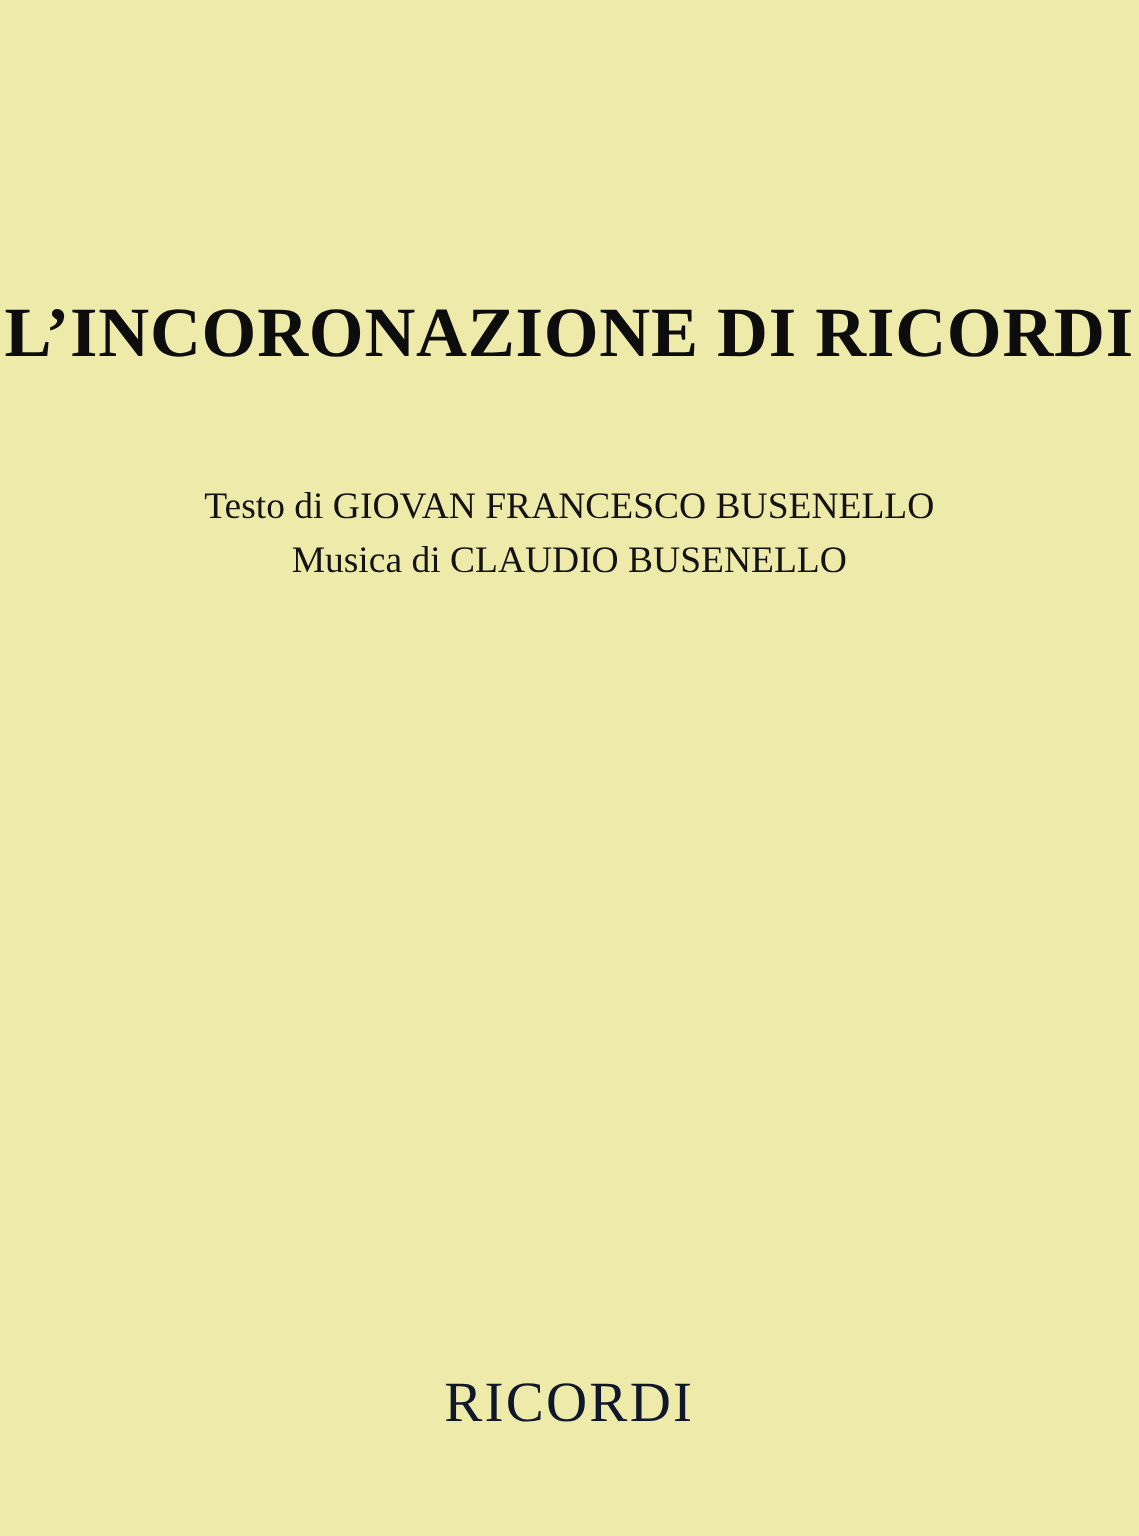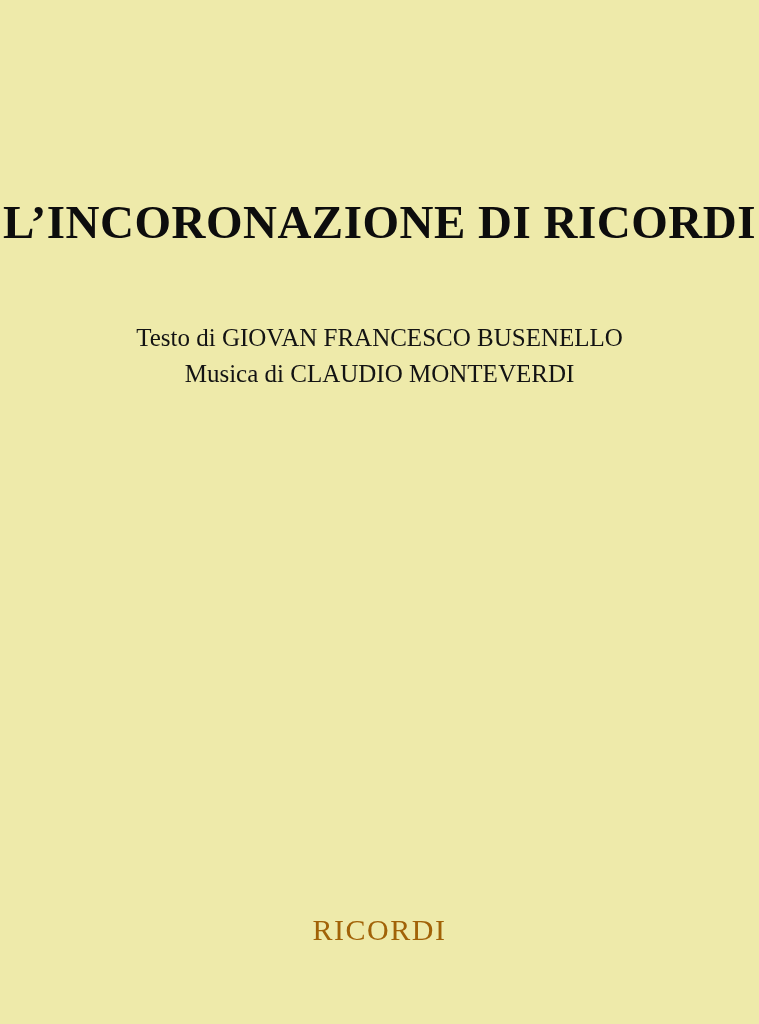--- a/index.html
+++ b/index.html
@@ -54,38 +54,38 @@
   }
   .publisher-block {
     position: absolute;
     top: 913px;
     left: 0;
     width: 100%;
     text-align: center;
   }
   .publisher {
     font-family: "Liberation Serif", serif;
-    font-size: 30px;
+    font-size: 38px;
     font-weight: normal;
     letter-spacing: 1.5px;
     margin: 0;
-    color: #a16207;
+    color: #0f172a;
   }
 </style>
 </head>
 <body>
 
 <div class="cover">
 
   <div class="title-block">
     <h1 class="main-title">L’INCORONAZIONE DI RICORDI</h1>
   </div>
 
   <div class="credits-block">
     <p class="credit-line">Testo di GIOVAN FRANCESCO BUSENELLO</p>
-    <p class="credit-line">Musica di CLAUDIO MONTEVERDI</p>
+    <p class="credit-line">Musica di CLAUDIO BUSENELLO</p>
   </div>
 
   <div class="publisher-block">
     <p class="publisher">RICORDI</p>
   </div>
 
 </div>
 
 </body></html>

